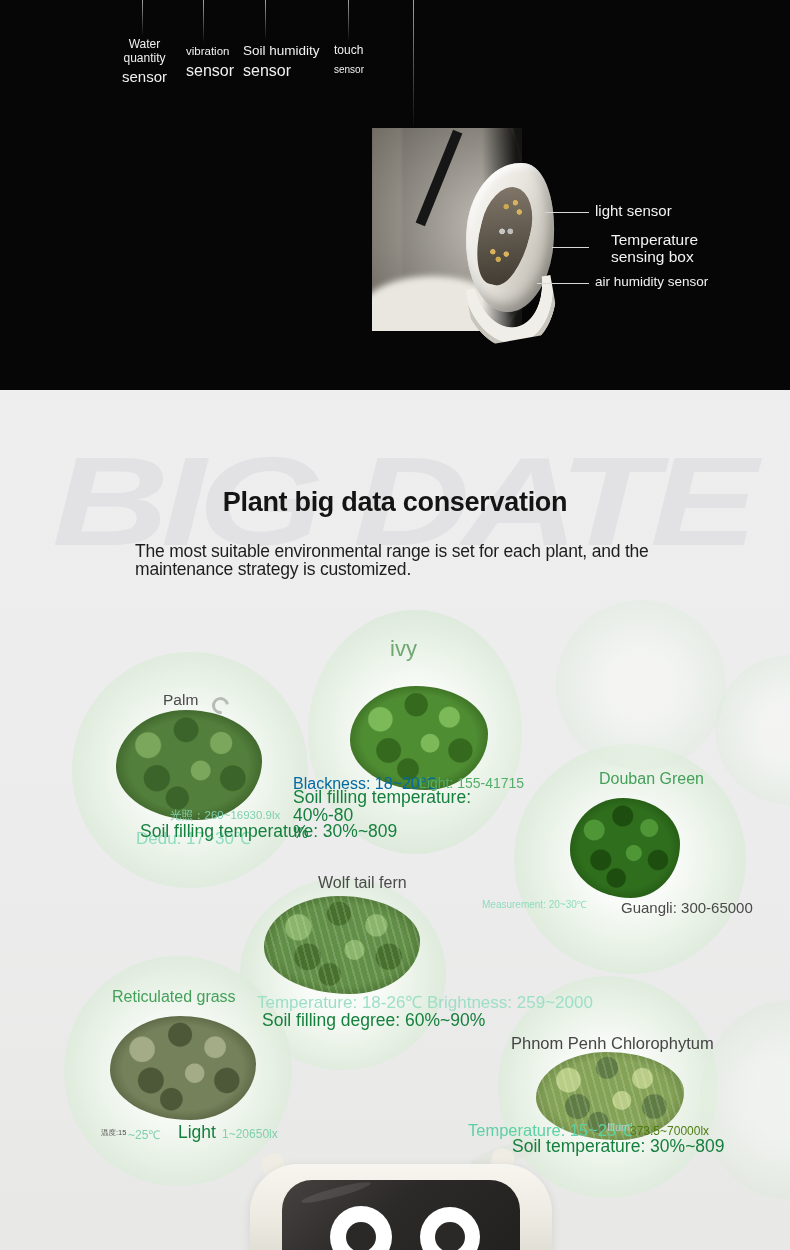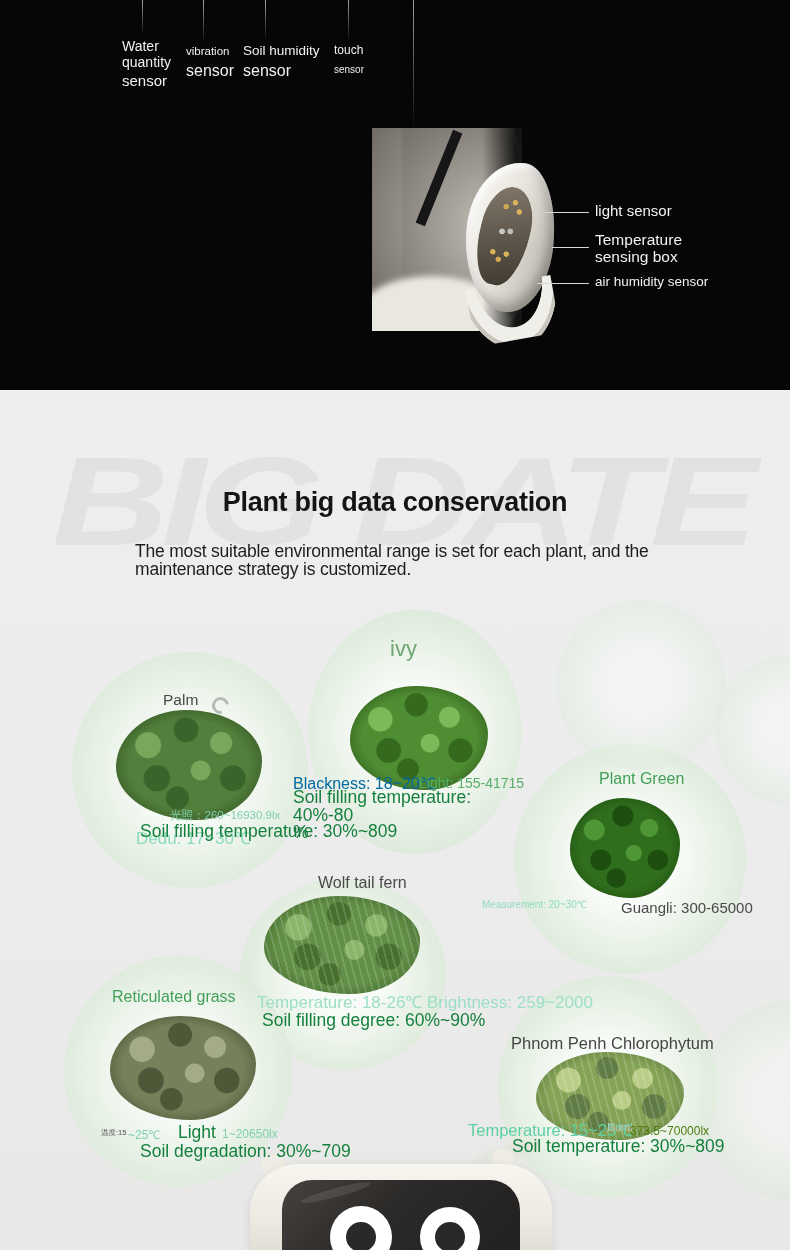--- a/index.html
+++ b/index.html
@@ -5,21 +5,21 @@
   html,body{margin:0;padding:0;background:#fff;}
   .page{position:relative;width:790px;height:1250px;overflow:hidden;
         font-family:"Liberation Sans", sans-serif;background:#ededee;}
 
   
   .section-dark{position:absolute;left:0;top:0;width:790px;height:390px;background:#060606;}
   .vline{position:absolute;width:1px;background:linear-gradient(180deg,rgba(170,170,170,.95),rgba(120,120,120,0));}
   .toplabel{position:absolute;color:#f0f0f0;}
   .toplabel .nm{white-space:pre-line;line-height:1.15;}
   .toplabel .snr{margin-top:2px;}
-  .tl-water{left:122px;top:38px;}  .tl-water .nm{font-size:14px;} .tl-water .snr{font-size:15px;}
+  .tl-water{left:122px;top:38px;}  .tl-water .nm{font-size:12px;text-align:center;} .tl-water .snr{font-size:15px;}
   .tl-vib{left:186px;top:45px;}    .tl-vib .nm{font-size:11.5px;}   .tl-vib .snr{font-size:16px;margin-top:4px;}
   .tl-soil{left:243px;top:43px;}   .tl-soil .nm{font-size:13.5px;}  .tl-soil .snr{font-size:16px;margin-top:3px;}
   .tl-touch{left:334px;top:44px;}  .tl-touch .nm{font-size:12px;}   .tl-touch .snr{font-size:10px;margin-top:6px;}
 
   
   .photo{position:absolute;left:372px;top:128px;width:150px;height:203px;background:#000;overflow:hidden;}
   .streak-band{position:absolute;left:0;top:0;width:30px;height:170px;
      background:linear-gradient(180deg,#9a958c,#6b675f 70%,#3a3833);filter:blur(1px);opacity:.9;}
   .dome{position:absolute;left:-72px;top:-42px;width:264px;height:306px;border-radius:50%;
      background:radial-gradient(circle at 74% 46%, rgba(205,201,193,.96) 0%, rgba(158,154,146,.92) 32%,
@@ -49,21 +49,21 @@
        radial-gradient(circle at 60% 44%, #bdbdbb 0 2.6px, transparent 3.2px),
        radial-gradient(circle at 36% 68%, #d8b35c 0 2.4px, transparent 3px),
        radial-gradient(circle at 50% 74%, #cfa94f 0 2.4px, transparent 3px),
        radial-gradient(circle at 63% 67%, #d8b35c 0 2.4px, transparent 3px),
        linear-gradient(160deg,#847a6c 0%,#5c554a 55%,#3e382f 100%);}
   .pod-chin{position:absolute;left:470px;top:282px;width:86px;height:58px;transform:rotate(-10deg);
      background:radial-gradient(ellipse at 50% -10%, transparent 56%, #f0eee8 57% 74%, #c8c5bd 75% 80%, transparent 81%);}
   .callout-line{position:absolute;height:1px;background:#d8d8d8;}
   .rlabel{position:absolute;left:595px;color:#f2f2f2;white-space:pre-line;line-height:1.12;}
   .rl-light{top:203px;font-size:15px;}
-  .rl-temp{top:231px;font-size:15.5px;}
+  .rl-temp{top:231px;font-size:15.5px;margin-left:16px;}
   .rl-air{top:274px;font-size:13.5px;}
 
   
   .section-light{position:absolute;left:0;top:390px;width:790px;height:860px;
      background:linear-gradient(180deg,#eeeeef 0%,#ececec 55%,#e8e8e7 100%);}
   .watermark{position:absolute;left:52px;top:444px;font-size:162px;line-height:.9;font-weight:bold;
      font-style:italic;letter-spacing:-8px;color:#e2e2e4;white-space:nowrap;z-index:0;
      transform:scaleY(.78);transform-origin:top left;}
   .bd-title{position:absolute;left:0;top:487px;width:790px;text-align:center;font-size:27px;
      font-weight:600;color:#141414;z-index:1;letter-spacing:-0.3px;}
@@ -230,34 +230,33 @@
   <div class="ptxt t-mint" style="left:108px;top:826px;margin-left:28px;">Dedu: 17~30℃</div>
   <div class="ptxt t-teal-sm" style="left:170px;top:808px;">光照：260~16930.9lx</div>
   <div class="ptxt t-dark" style="left:140px;top:821px;">Soil filling temperature: 30%~809</div>
 
   <div class="ptxt t-ivy-title" style="left:390px;top:636px;">ivy</div>
   <div class="ptxt t-mint-pale" style="left:293px;top:772px;">Blackness: 18~20℃</div>
   <div class="ptxt t-green" style="left:419px;top:775px;">Light: 155-41715</div>
   <div class="ptxt t-dark" style="left:293px;top:789px;width:232px;line-height:1.0;">Soil filling temperature: 40%-80
 %</div>
 
-  <div class="ptxt t-title-green" style="left:599px;top:770px;">Plant Green</div>
+  <div class="ptxt t-title-green" style="left:599px;top:770px;">Douban Green</div>
   <div class="ptxt t-mint" style="left:482px;top:897px;font-size:10px;">Measurement: 20~30℃</div>
   <div class="ptxt t-dark-md" style="left:621px;top:899px;">Guangli: 300-65000</div>
 
   <div class="ptxt t-title-gray" style="left:318px;top:874px;font-size:16px;">Wolf tail fern</div>
   <div class="ptxt t-mint" style="left:257px;top:990px;color:#9ddfc6;">Temperature: 18-26℃ Brightness: 259~2000</div>
   <div class="ptxt t-dark" style="left:262px;top:1010px;">Soil filling degree: 60%~90%</div>
 
   <div class="ptxt t-title-green" style="left:112px;top:988px;">Reticulated grass</div>
   <div class="ptxt t-tiny-dark" style="left:101px;top:1128px;">温度:15</div>
   <div class="ptxt t-teal-sm" style="left:128px;top:1126px;font-size:12px;">~25℃</div>
   <div class="ptxt t-dark" style="left:178px;top:1122px;">Light</div>
   <div class="ptxt t-teal-sm" style="left:222px;top:1127px;font-size:12px;">1~20650lx</div>
-  <div class="ptxt t-dark" style="left:140px;top:1141px;">Soil degradation: 30%~709</div>
 
   <div class="ptxt t-title-gray" style="left:511px;top:1034px;font-size:16.5px;color:#454545;">Phnom Penh Chlorophytum</div>
   <div class="ptxt t-mint-strong" style="left:468px;top:1118px;">Temperature: 15~25℃</div>
   <div class="ptxt t-faint" style="left:607px;top:1121px;">Illumi</div>
   <div class="ptxt t-graylx" style="left:630px;top:1124px;">373.5~70000lx</div>
   <div class="ptxt t-dark" style="left:512px;top:1136px;">Soil temperature: 30%~809</div>
 
   <div class="ear ear-l"></div>
   <div class="ear ear-r"></div>
   <div class="robot-head"></div>

